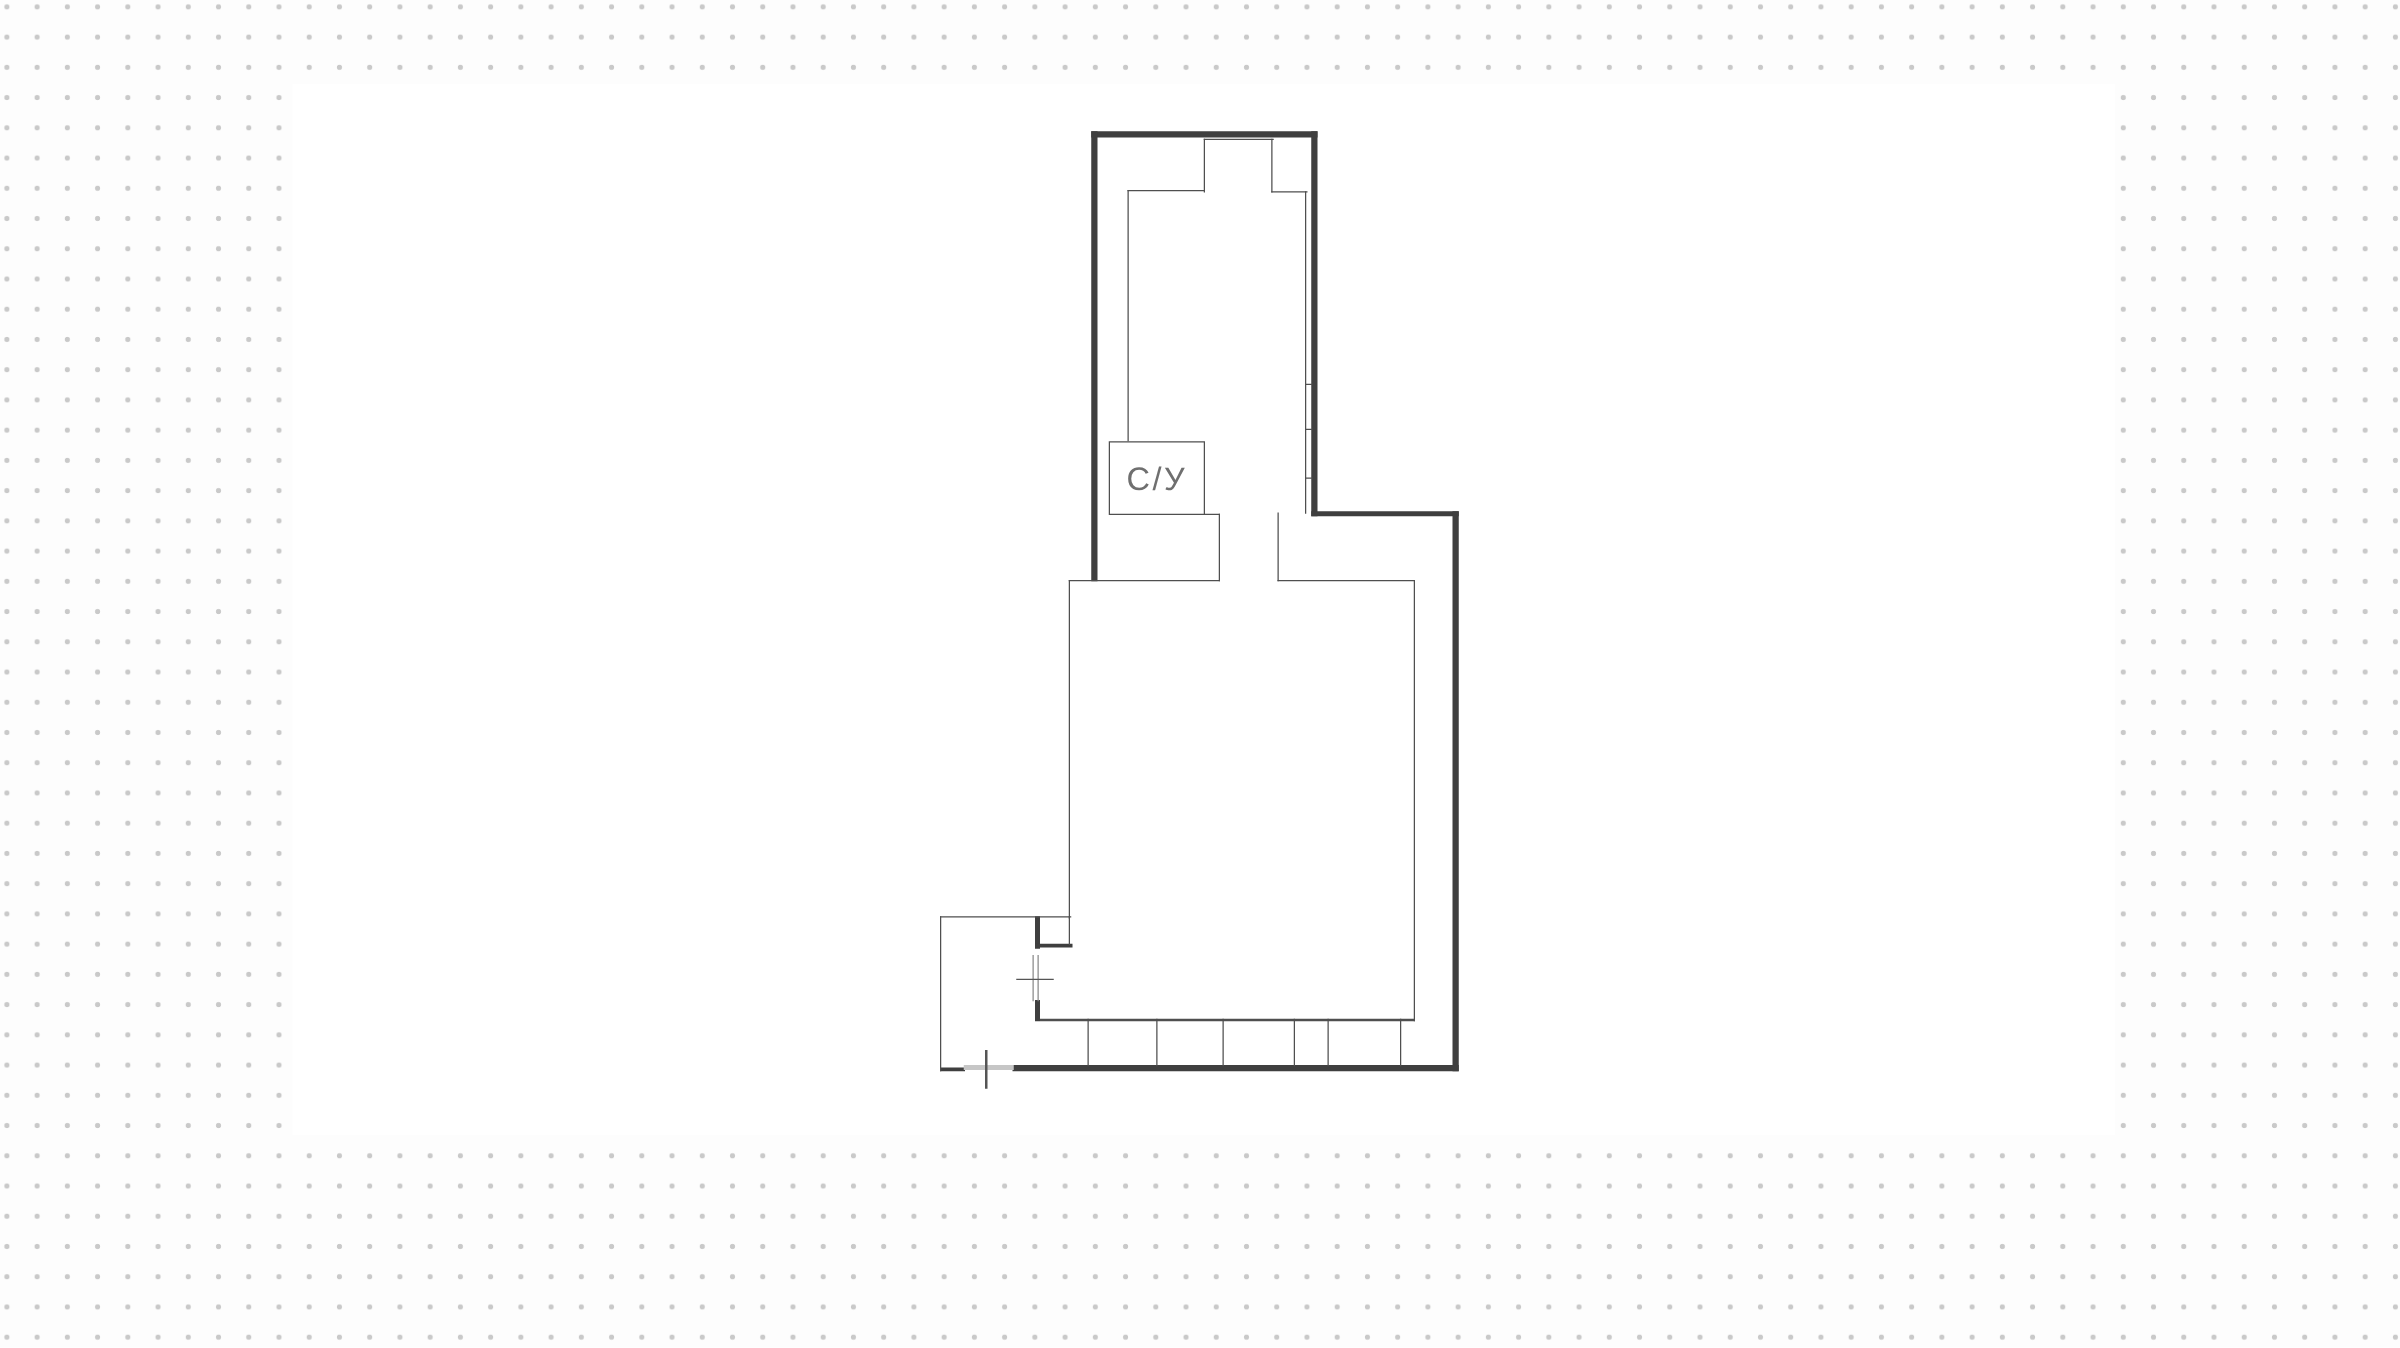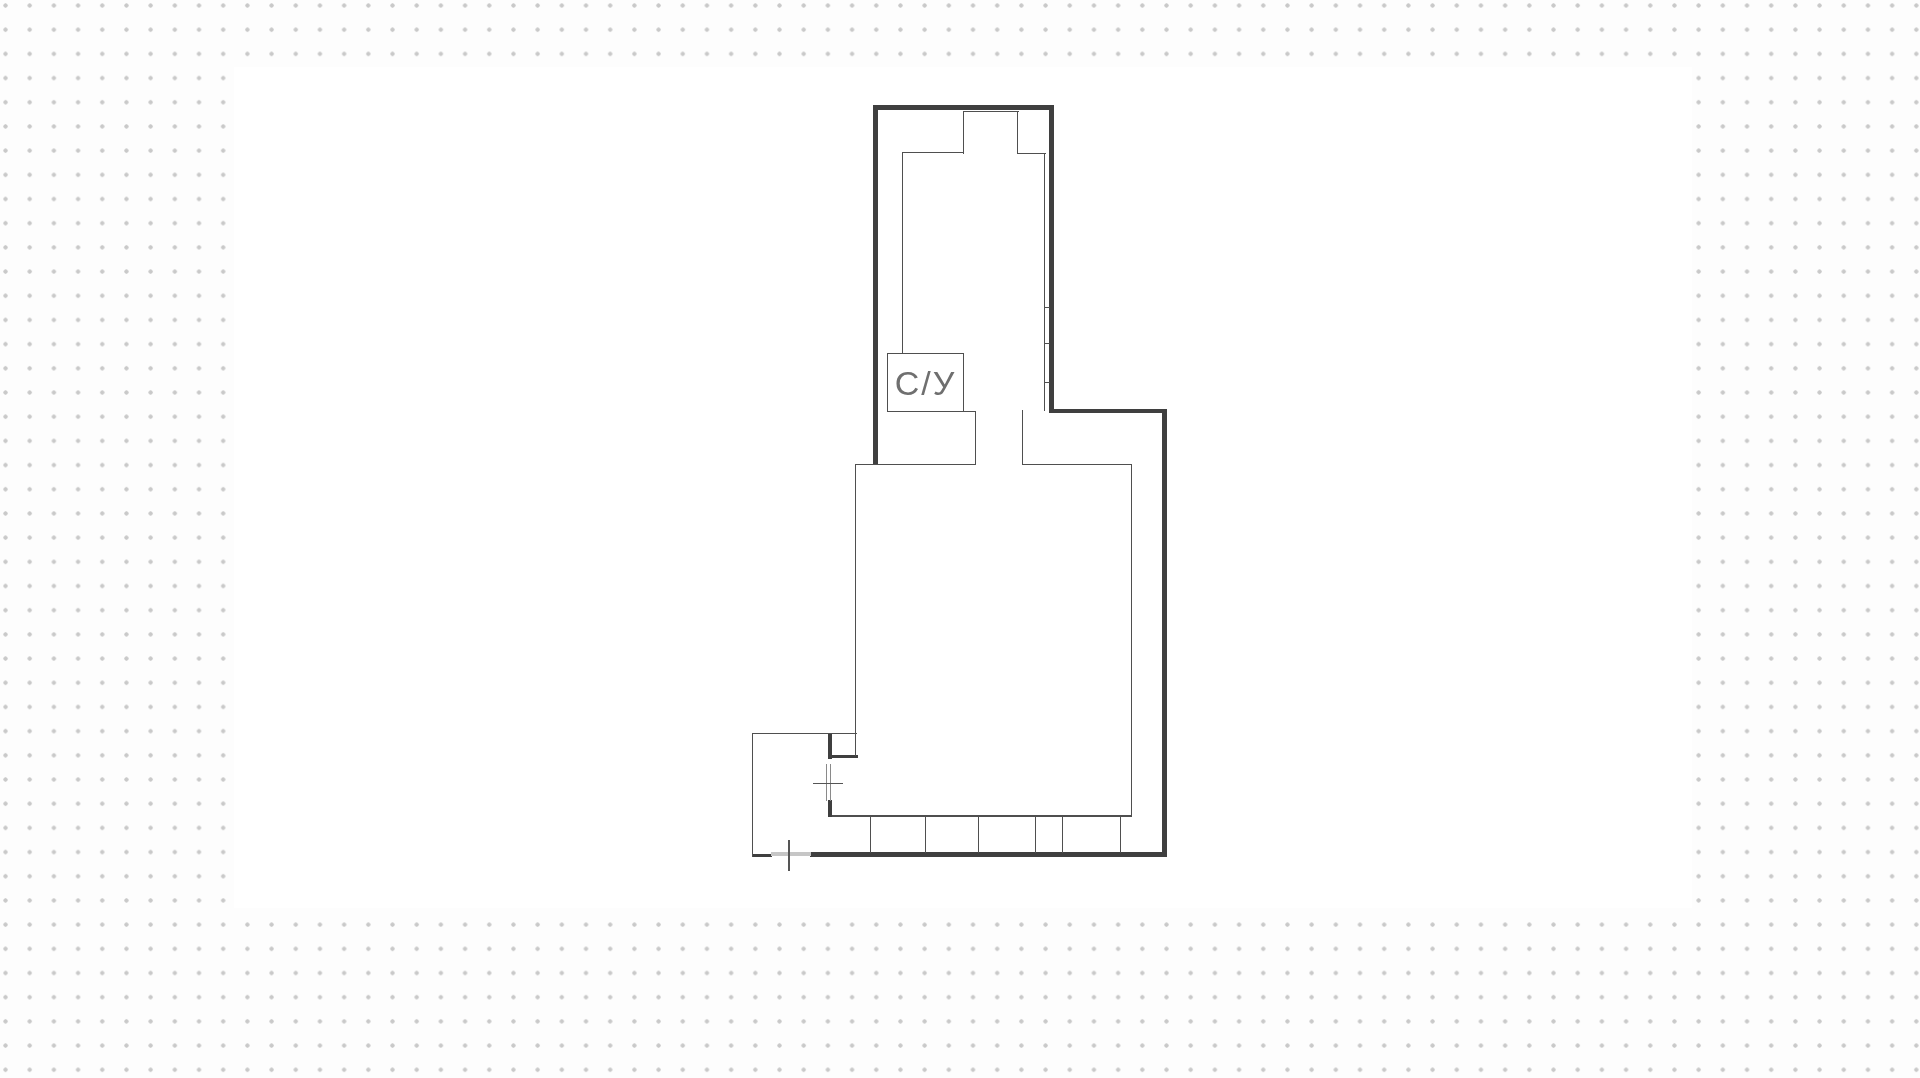--- a/index.html
+++ b/index.html
@@ -26,21 +26,21 @@
   .l{background:var(--line);}          
   .d{background:var(--door);}          
   .x{background:var(--axis);}          
   .wb{background:var(--light);}        
   .label-box{
     position:absolute;left:887px;top:353px;width:77px;height:59px;
     background:#ffffff;border:1.5px solid var(--line);
     box-sizing:border-box;display:flex;align-items:center;justify-content:center;
   }
   .label-box span{
-    font-size:34px;font-weight:300;letter-spacing:2px;color:var(--labeltxt);
+    font-size:26px;font-weight:300;letter-spacing:2px;color:var(--labeltxt);
     line-height:1;
   }
 </style>
 </head>
 <body style="background: rgb(253, 253, 253);">
 
 <div class="viewport">
 
   <div class="dots"></div>
   <div class="board"></div>

